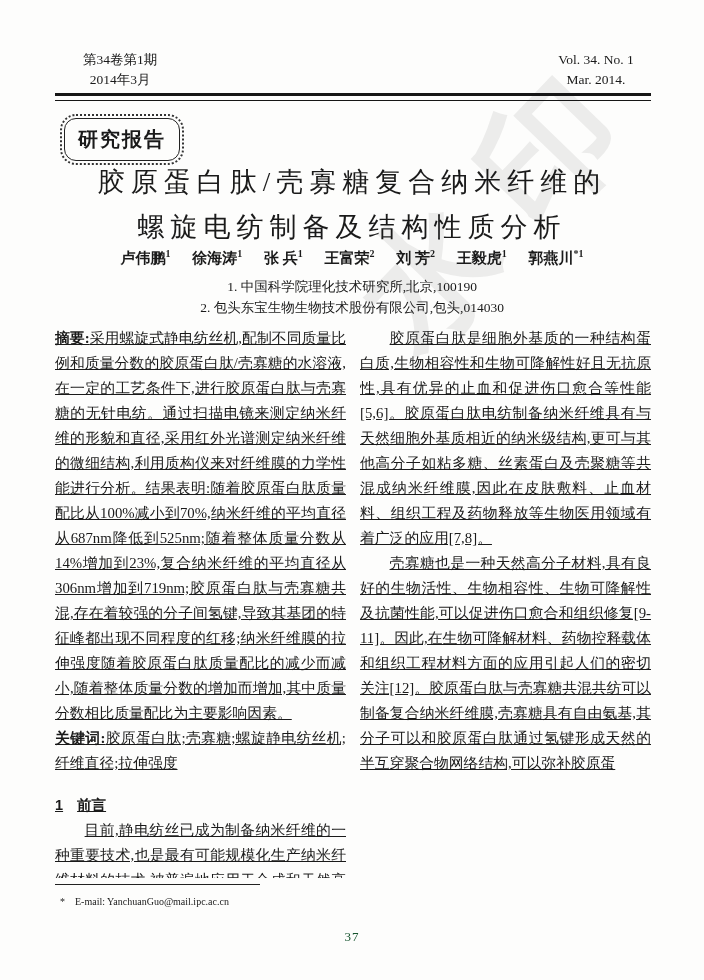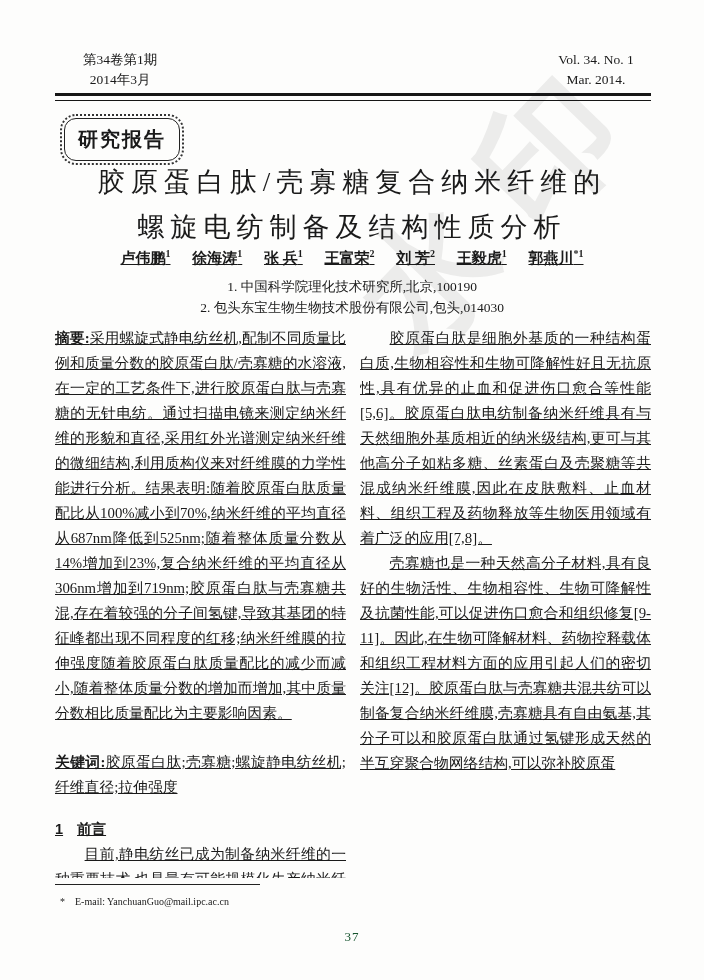--- a/index.html
+++ b/index.html
@@ -48,36 +48,36 @@
   
   .article-title{
     position:absolute;top:160px;left:0;width:704px;text-align:center;
     font-weight:normal;font-size:27px;line-height:1.65;letter-spacing:6px;
   }
   
   .authors{
     position:absolute;top:248px;left:0;width:704px;text-align:center;
     font-size:15px;font-weight:bold;
   }
-  .authors .author{margin:0 9px;white-space:nowrap;text-decoration:underline;}
+  .authors .author{margin:0 9px;white-space:nowrap;}
   .authors sup{font-size:10px;font-weight:bold;}
   .affiliations{
     position:absolute;top:277px;left:0;width:704px;text-align:center;
     font-size:13.5px;line-height:1.55;
   }
   
   .body-columns{
     position:absolute;top:326px;left:55px;width:596px;height:552px;
     display:flex;gap:14px;text-decoration:underline;
   }
   .col{flex:1;overflow:hidden;font-size:14.8px;line-height:25px;text-align:justify;}
   .para{margin:0;}
   .para.indent{text-indent:2em;}
   .bold-label{font-weight:bold;}
-  .keywords{margin-top:24px;}
+  .keywords{}
   .section-heading{
     margin-top:17px;font-weight:bold;
     font-family:"Liberation Sans","DejaVu Sans",sans-serif;
     font-size:14.5px;
   }
   .section-heading .sec-no{margin-right:14px;}
   
   .footnote-rule{
     position:absolute;top:884px;left:55px;width:205px;
     border-top:1.5px solid #222;

